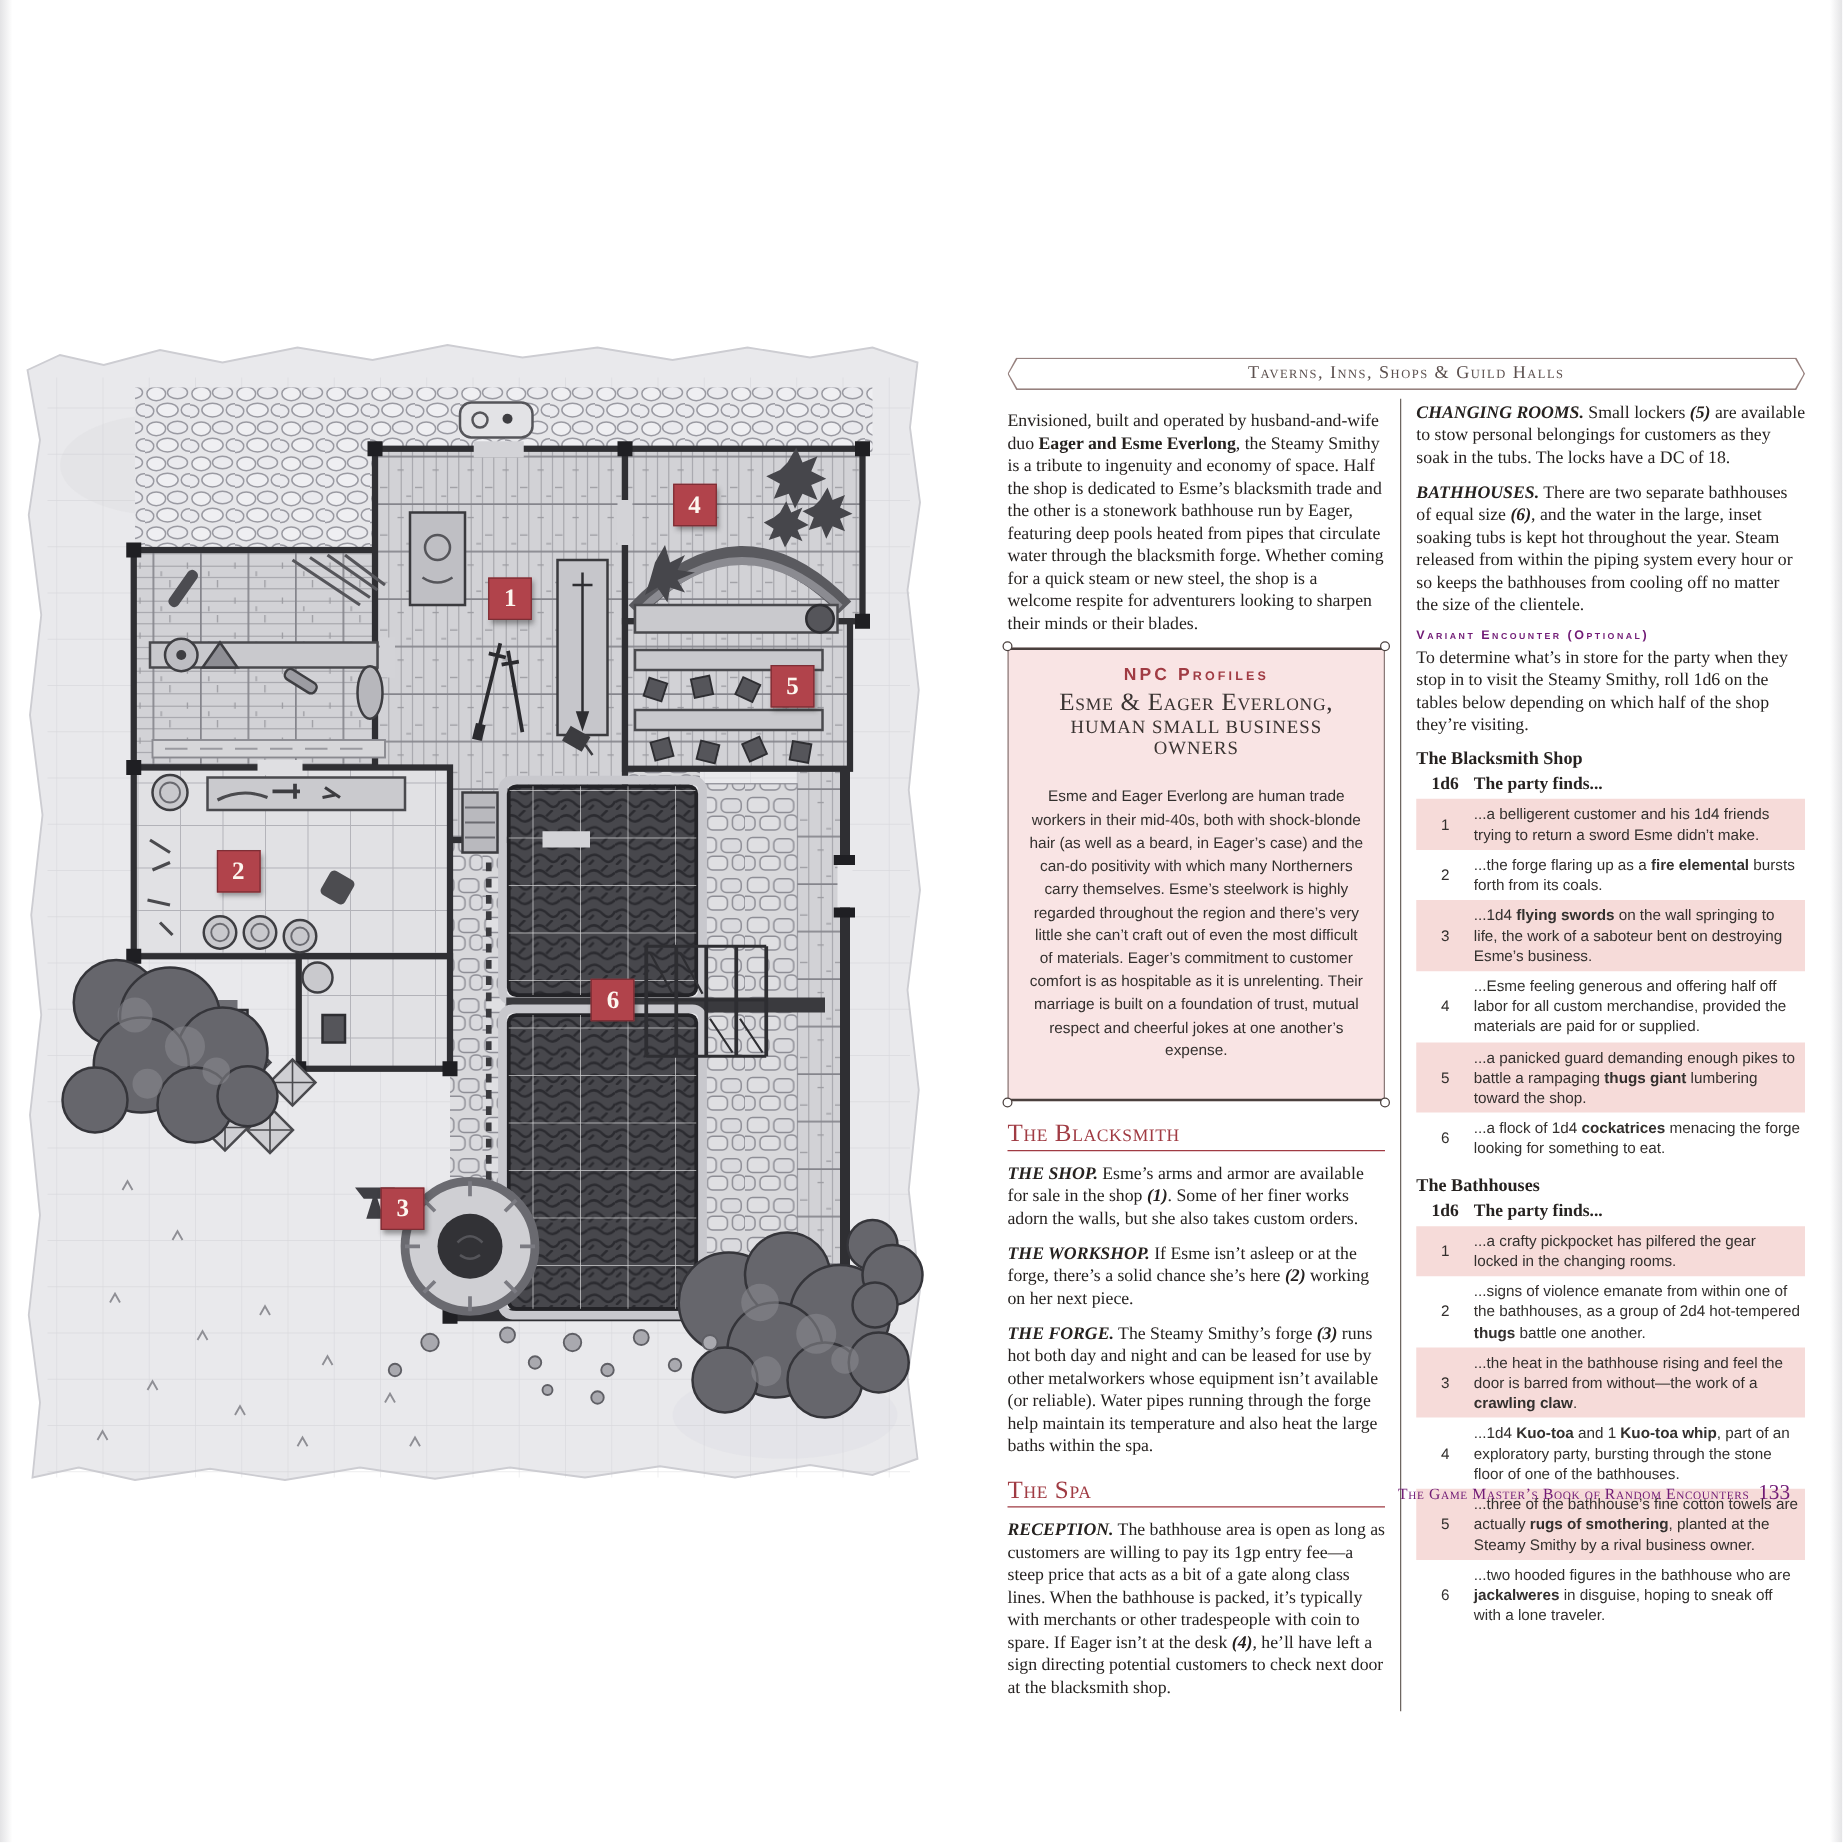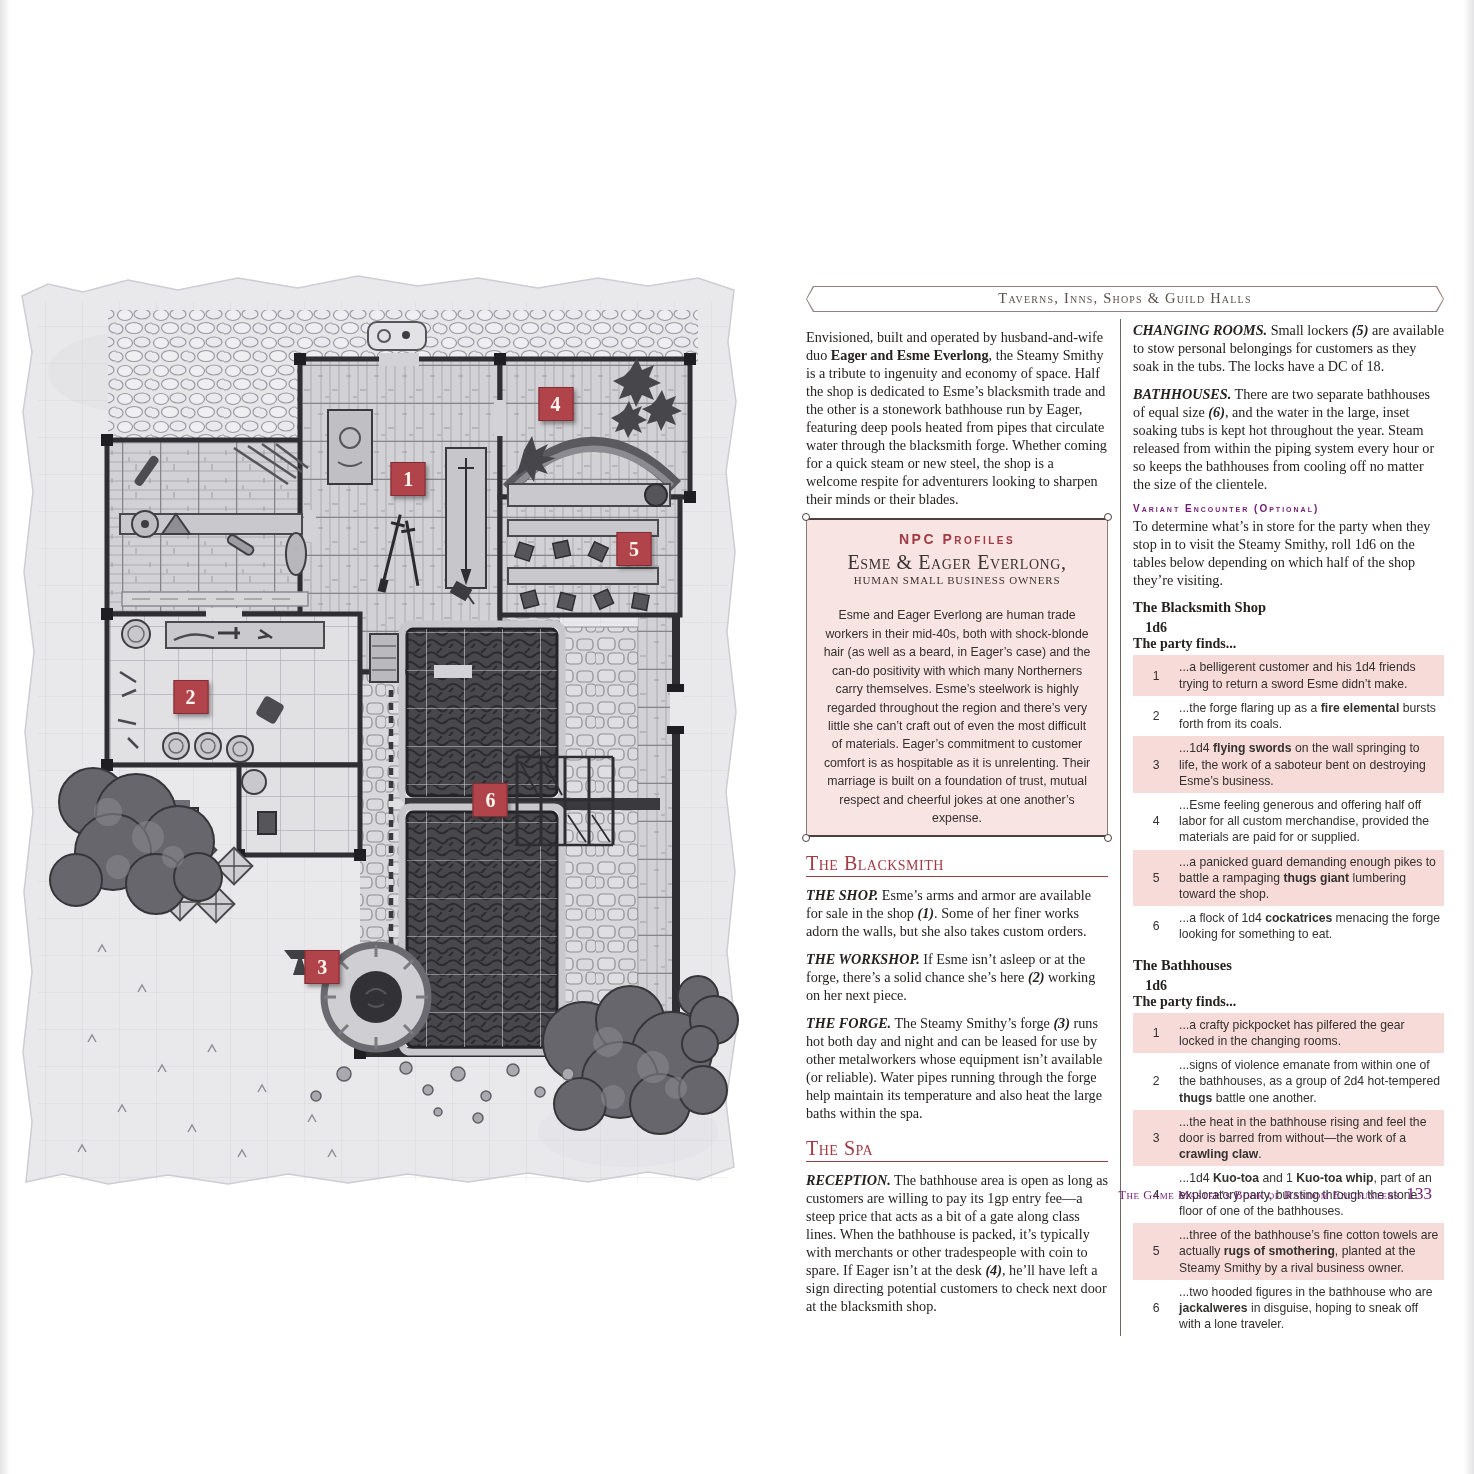--- a/index.html
+++ b/index.html
@@ -33,41 +33,41 @@
   .title-bar { background:#b2525a; border-top:2px solid #8c3a42; border-bottom:2px solid #8c3a42;
                color:#f7ece4; font-variant:small-caps; font-weight:bold; font-size:17.5px;
                line-height:1.12; letter-spacing:.6px; padding:3px 9px 5px; }
   .title-bar span { display:block; }
 
   .body-p { font-size:14.2px; line-height:1.27; margin:9px 0 10px; }
   .lead { font-weight:bold; font-style:italic; }
 
   .npc-box { position:relative; background:#f9e4e4; border-left:1px solid #8a7a78; border-right:1px solid #8a7a78;
              border-top:2.5px solid #4a403e; border-bottom:2.5px solid #4a403e;
-             padding:11px 15px 7px; margin:7px 0 4px; text-align:center; }
+             padding:11px 15px 29px; margin:7px 0 4px; text-align:center; }
   .npc-dot { position:absolute; width:8px; height:8px; border:1.5px solid #4a403e; border-radius:50%;
              background:#ffffff; }
   .npc-dot.tl{ left:-5px; top:-7px; } .npc-dot.tr{ right:-5px; top:-7px; }
   .npc-dot.bl{ left:-5px; bottom:-7px; } .npc-dot.br{ right:-5px; bottom:-7px; }
   .npc-kicker { font-family:"Liberation Sans", sans-serif; font-weight:bold; font-variant:small-caps;
                 letter-spacing:2.5px; font-size:14px; color:#a03b43; }
   .npc-name { font-variant:small-caps; font-size:20px; letter-spacing:.6px; color:#3a3432; margin-top:4px; }
-  .npc-sub { font-size:11px; letter-spacing:.8px; text-transform:uppercase; color:#3a3432; }
+  .npc-sub { font-size:15px; letter-spacing:.8px; text-transform:uppercase; color:#3a3432; }
   .npc-body { font-family:"Liberation Sans", sans-serif; font-size:12.3px; line-height:1.5;
               color:#33302e; margin-top:20px; }
 
   .sec-head { font-variant:small-caps; font-weight:normal; font-size:20px; letter-spacing:.5px;
               color:#a03b43; border-bottom:1.5px solid #a03b43; padding-bottom:1px; margin:15px 0 8px; }
 
   .variant-head { font-family:"Liberation Sans", sans-serif; font-weight:bold; font-variant:small-caps;
                   letter-spacing:2px; font-size:10px; color:#701a75; }
   .variant-text { font-size:14.2px; line-height:1.27; margin:3px 0 8px; }
 
   .table-title { font-weight:bold; font-size:14.5px; margin:10px 0 2px; }
-  .t-head { display:flex; font-weight:bold; font-size:14px; padding:2px 0 3px;flex-direction:column; }
+  .t-head { display:flex; font-weight:bold; font-size:14px; padding:2px 0 3px; }
   .t-die { width:46px; text-align:center; flex-shrink:0; }
   .t-finds { flex:1; }
   .t-row { display:flex; font-family:"Liberation Sans", sans-serif; font-size:12.2px;
            line-height:1.33; padding:4px 0; color:#33302e; }
   .t-row.shaded { background:#f6dbd9; }
   .t-roll { width:46px; text-align:center; align-self:center; flex-shrink:0; }
   .t-text { flex:1; padding-right:3px; }
 
   .footer { position:absolute; right:12px; top:898px; color:#701a75; white-space:nowrap; }
   .footer .bt { font-variant:small-caps; font-size:12.5px; letter-spacing:.5px; }

